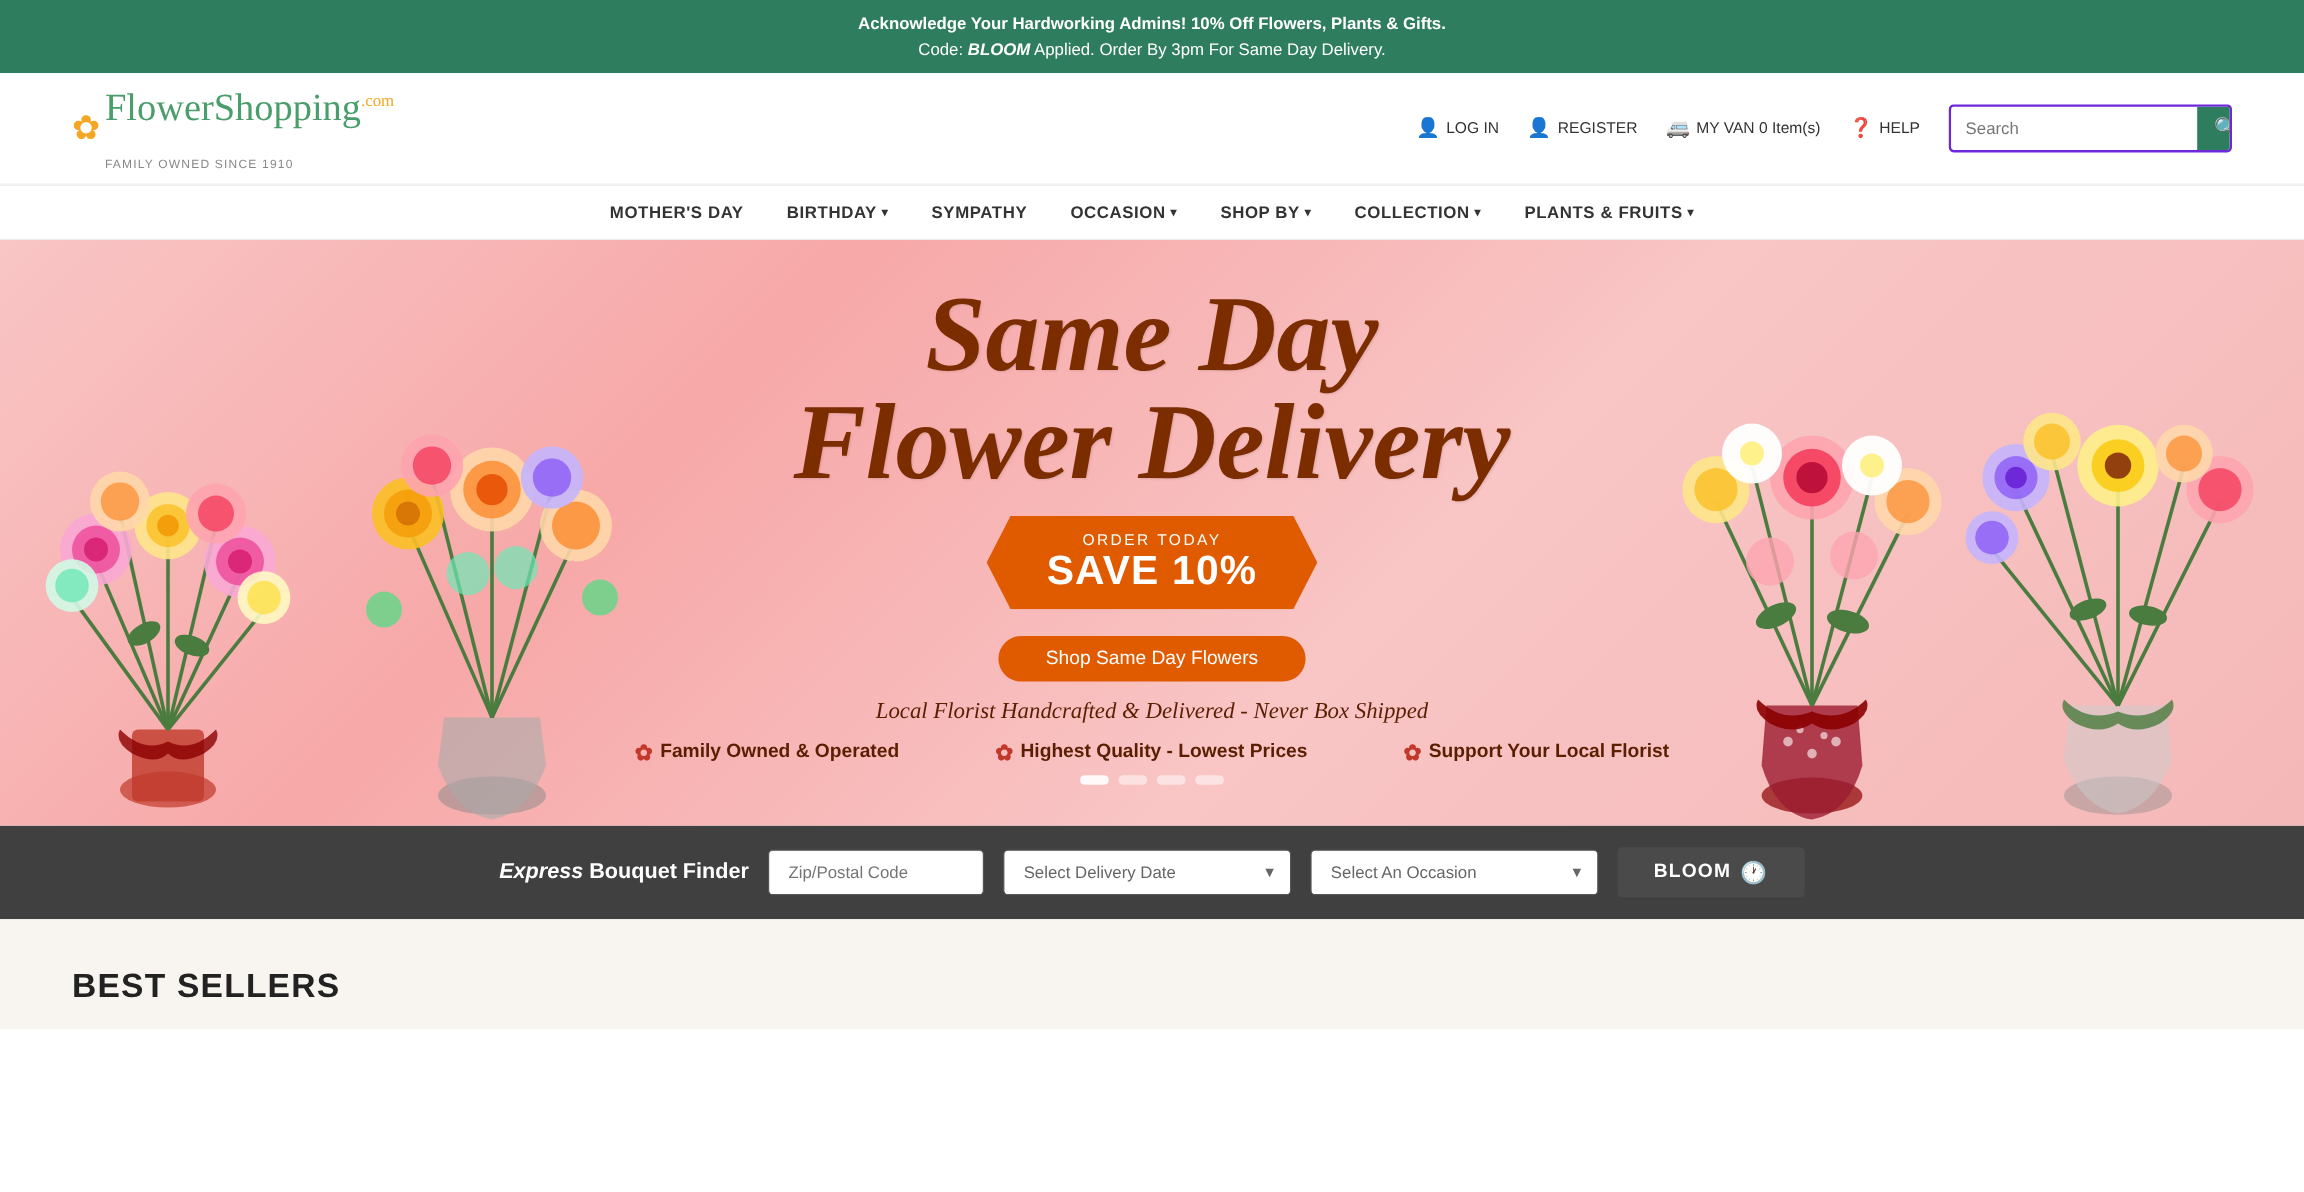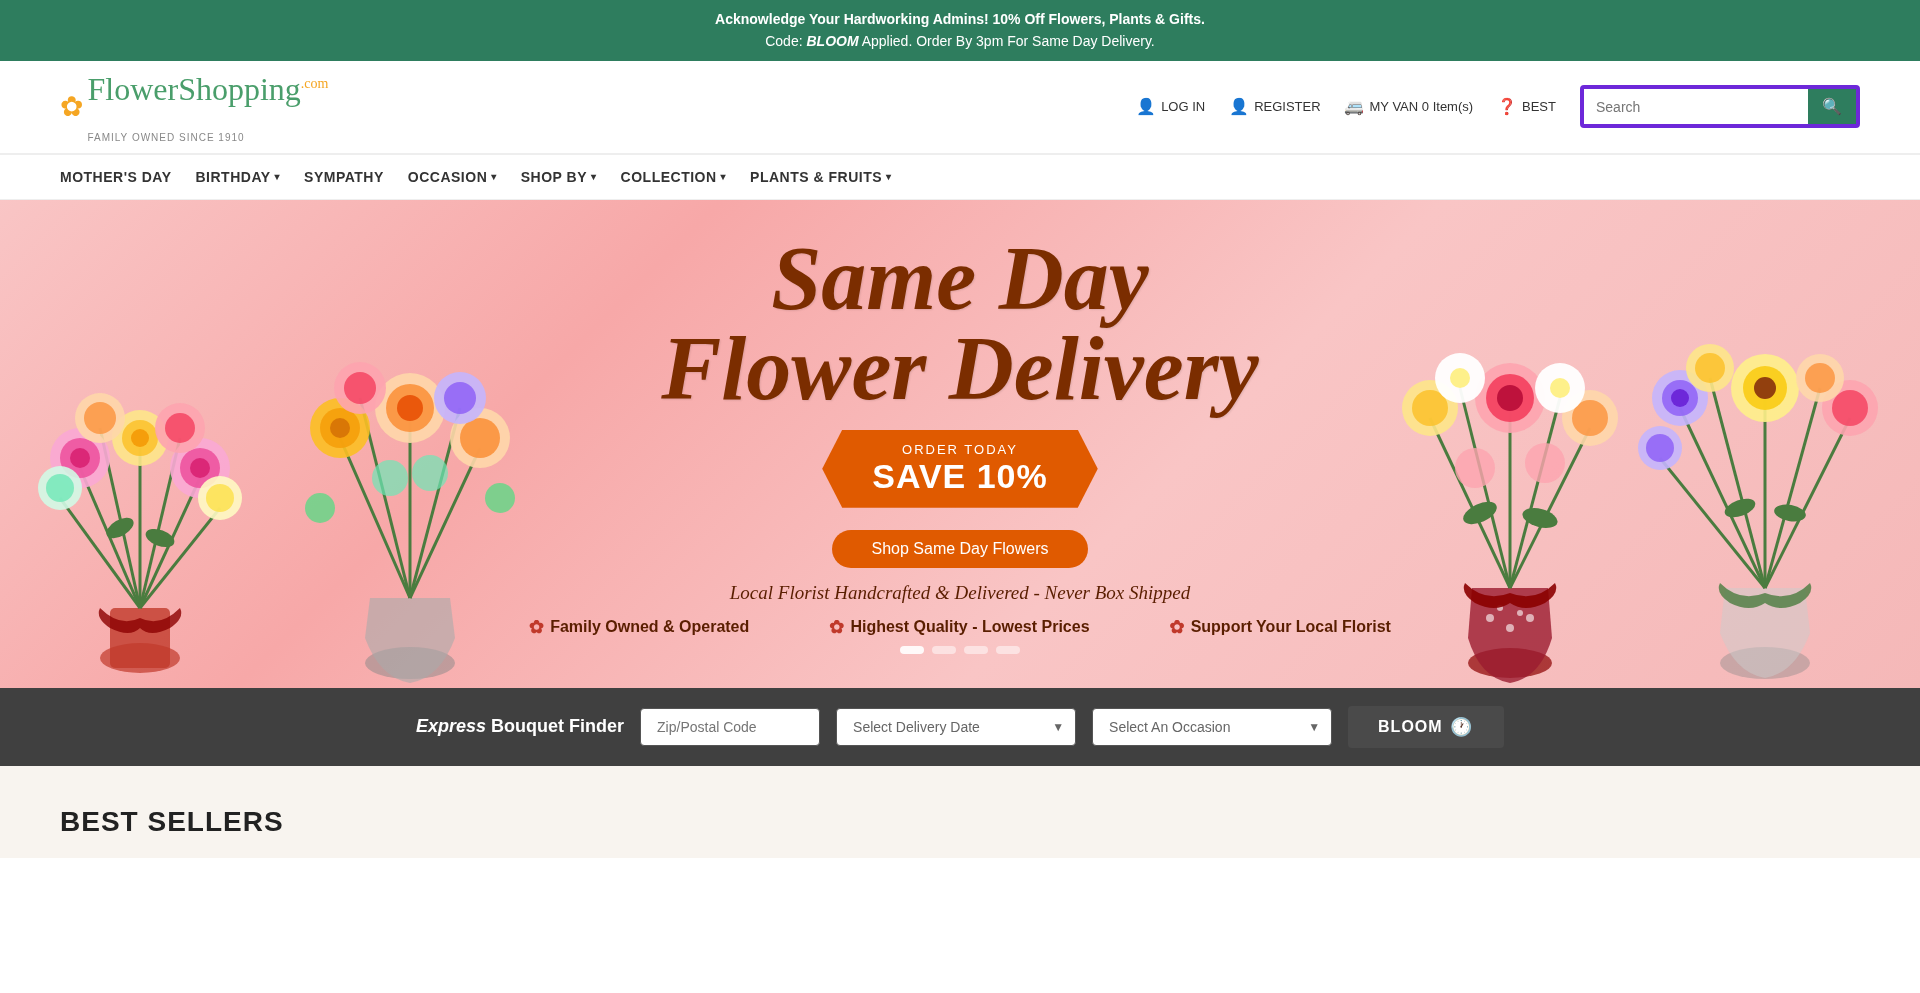--- a/index.html
+++ b/index.html
@@ -60,24 +60,24 @@
       color: #333;
       font-size: 13px;
       cursor: pointer;
       text-decoration: none;
     }
     .header-link .icon { font-size: 16px; }
 
     .search-box {
       display: flex;
       align-items: center;
-      border: 4px solid #6d28d9;
+      border: 2px solid #6d28d9;
       border-radius: 4px;
       overflow: hidden;
-      width: 280px;
+      width: 236px;
     }
     .search-box input {
       border: none;
       outline: none;
       padding: 8px 12px;
       font-size: 14px;
       flex: 1;
     }
     .search-box button {
       background: #2e7d5e;
@@ -85,21 +85,22 @@
       padding: 8px 14px;
       cursor: pointer;
       color: white;
       font-size: 16px;
     }
 
     
     .nav {
       background: white;
       display: flex;
-      gap: 24px;
+      justify-content: center;
+      gap: 36px;
       padding: 14px 60px;
       border-bottom: 1px solid #eee;
       border-top: 1px solid #eee;
     }
     .nav-item {
       font-size: 14px;
       font-weight: bold;
       color: #333;
       cursor: pointer;
       text-transform: uppercase;
@@ -288,21 +289,21 @@
     <div class="header-link">
       <span class="icon">👤</span>
       <span>REGISTER</span>
     </div>
     <div class="header-link">
       <span class="icon">🚐</span>
       <span><span>MY VAN</span> <span>0 Item(s)</span></span>
     </div>
     <div class="header-link">
       <span class="icon">❓</span>
-      <span>BEST</span>
+      <span>HELP</span>
     </div>
     <div class="search-box">
       <input type="text" placeholder="Search" style="">
       <button>
         <span>🔍</span>
       </button>
     </div>
   </div>
 </div>
 

